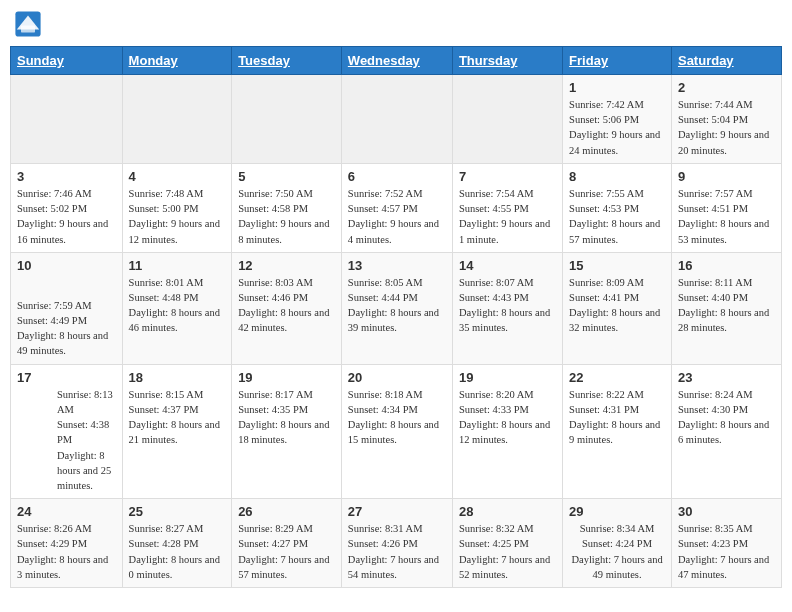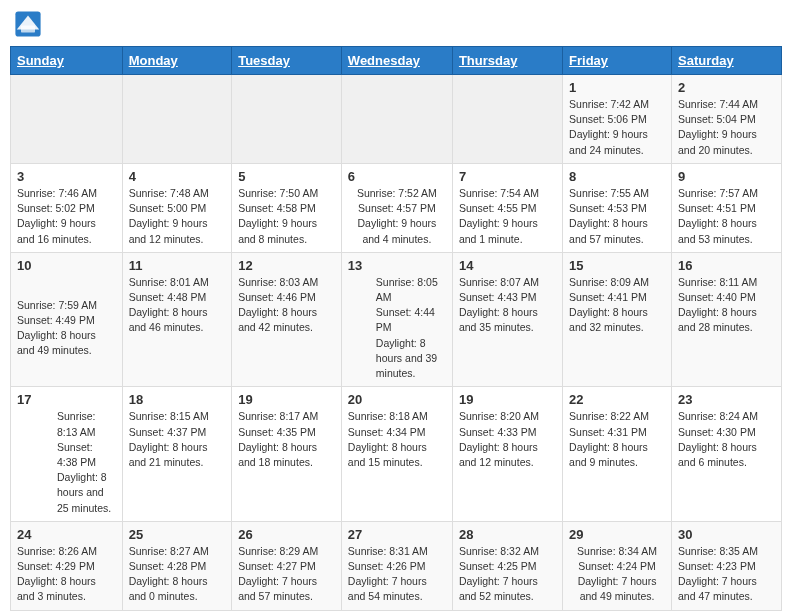--- a/index.html
+++ b/index.html
@@ -86,20 +86,21 @@
     .day-number {
       font-size: 13px;
       font-weight: bold;
       display: block;
       margin-bottom: 2px;
     }
     .day-info {
       font-size: 10.5px;
       color: #333;
       line-height: 1.45;
+      font-family: Liberation Serif, serif;
     }
     .empty-cell {
       background: #f0f0f0 !important;
     }
   </style>
 </head>
 <body>
 
 <div class="header">
   <div class="logo">
@@ -165,21 +166,21 @@
 Daylight: 9 hours and 12 minutes.</div>
         </td>
         <td>
           <span class="day-number">5</span>
           <div class="day-info" style="white-space: pre-line;">Sunrise: 7:50 AM
 Sunset: 4:58 PM
 Daylight: 9 hours and 8 minutes.</div>
         </td>
         <td>
           <span class="day-number">6</span>
-          <div class="day-info" style="white-space: pre-line; text-align: center;">Sunrise: 7:52 AM
+          <div class="day-info" style="white-space: pre-line;">Sunrise: 7:52 AM
 Sunset: 4:57 PM
 Daylight: 9 hours and 4 minutes.</div>
         </td>
         <td>
           <span class="day-number">7</span>
           <div class="day-info" style="white-space: pre-line;">Sunrise: 7:54 AM
 Sunset: 4:55 PM
 Daylight: 9 hours and 1 minute.</div>
         </td>
         <td>
@@ -209,21 +210,21 @@
 Daylight: 8 hours and 46 minutes.</div>
         </td>
         <td>
           <span class="day-number">12</span>
           <div class="day-info" style="white-space: pre-line;">Sunrise: 8:03 AM
 Sunset: 4:46 PM
 Daylight: 8 hours and 42 minutes.</div>
         </td>
         <td>
           <span class="day-number">13</span>
-          <div class="day-info" style="white-space: pre-line; margin-left: 28px;">Sunrise: 8:05 AM
+          <div class="day-info" style="white-space: pre-line;">Sunrise: 8:05 AM
 Sunset: 4:44 PM
 Daylight: 8 hours and 39 minutes.</div>
         </td>
         <td>
           <span class="day-number">14</span>
           <div class="day-info" style="white-space: pre-line;">Sunrise: 8:07 AM
 Sunset: 4:43 PM
 Daylight: 8 hours and 35 minutes.</div>
         </td>
         <td>

